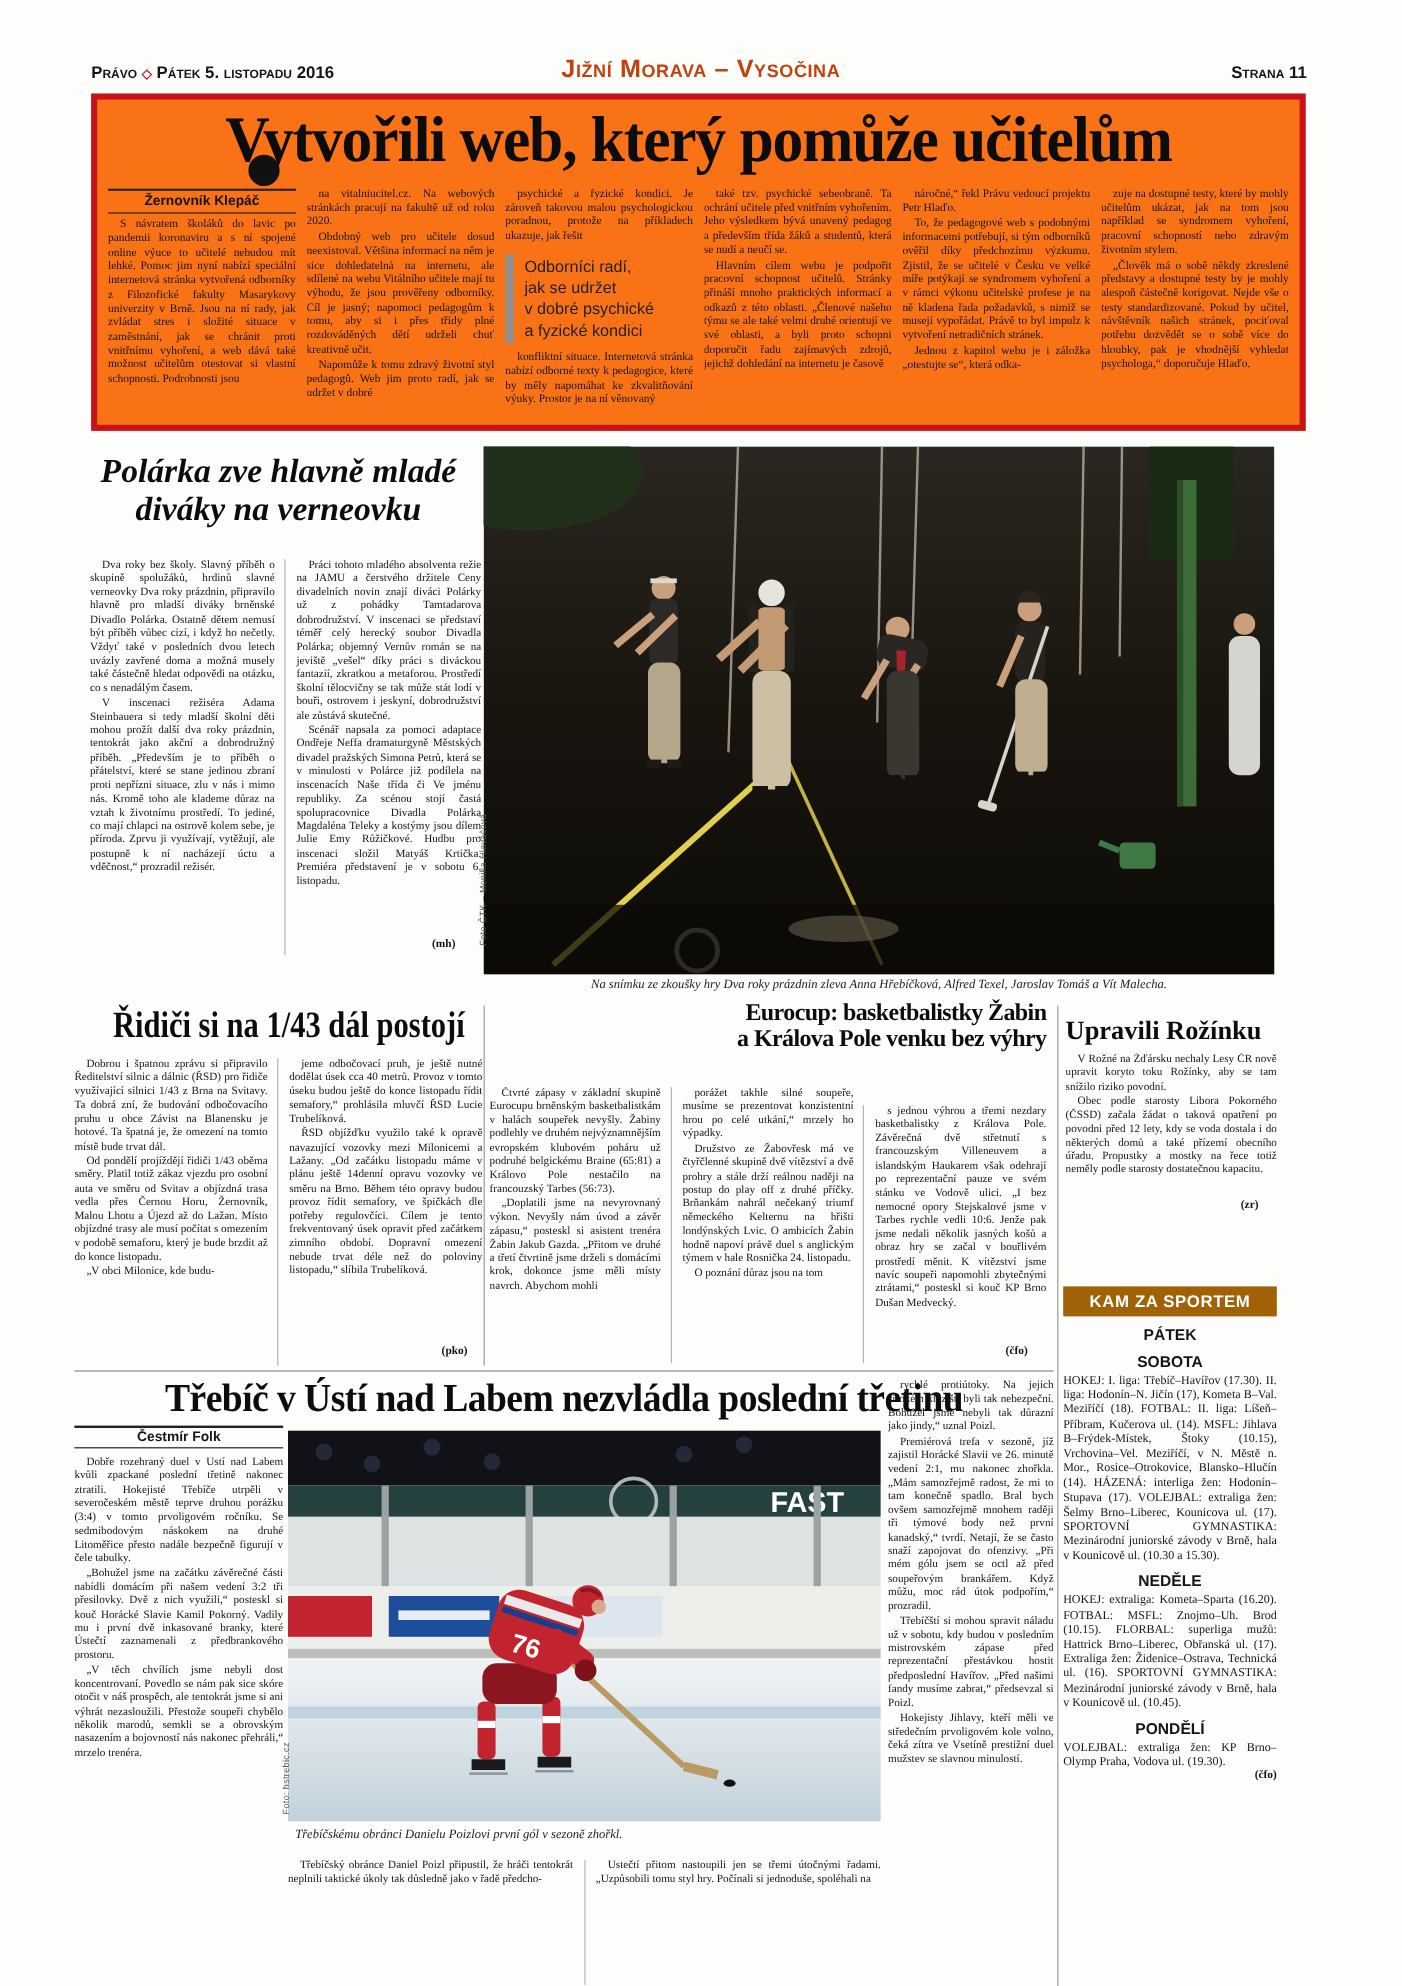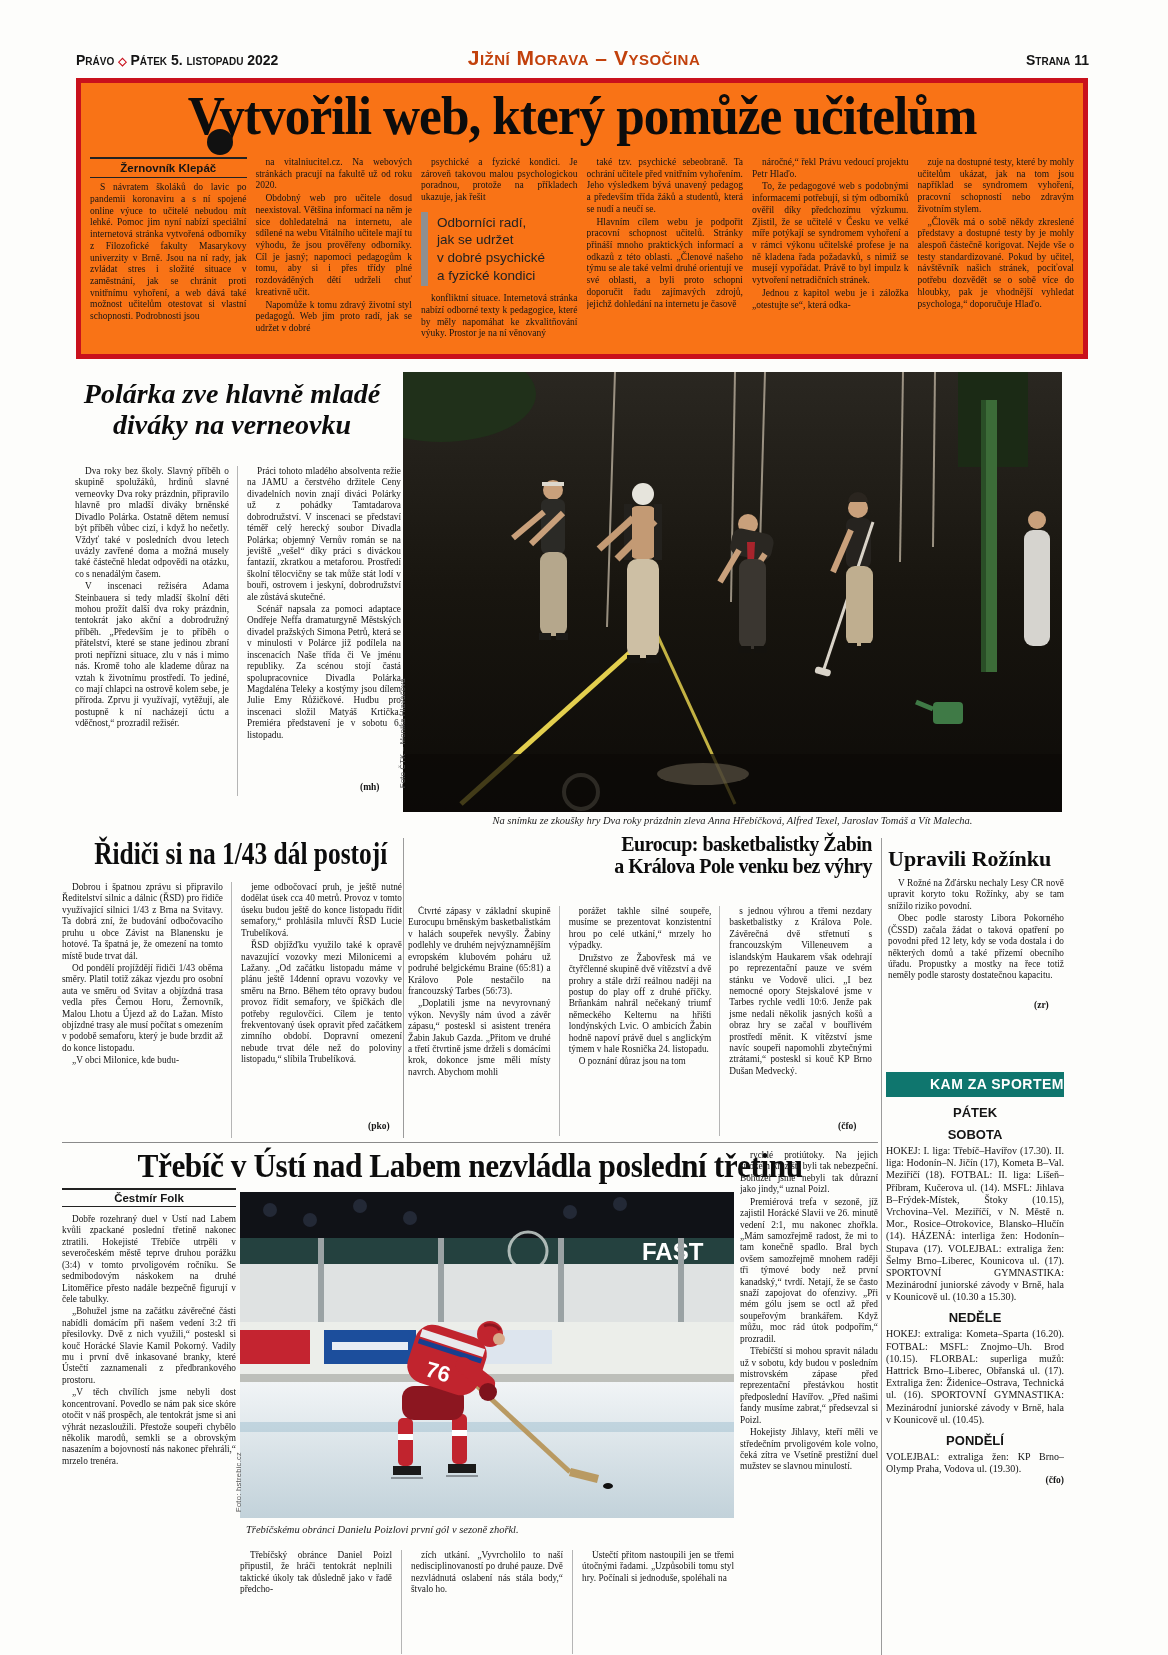--- a/index.html
+++ b/index.html
@@ -21,32 +21,32 @@
          white-space:pre-line;text-align:left;color:#222;}
   .bodytxt{font-size:9.5px;line-height:1.235;}
   .bodytxt-sm{font-size:9.3px;line-height:1.23;}
   .caption{font-style:italic;font-size:10.5px;color:#1a1a1a;}
   .vcredit{position:absolute;transform:rotate(-90deg);transform-origin:0 0;font-size:7.5px;
            color:#555;font-family:"Liberation Sans",sans-serif;white-space:nowrap;letter-spacing:.3px;}
   .vrule{background:#9b9b9b;width:1px;}
   .colrule{border-left:1px solid #b5b5b5;padding-left:9px;}
   .daint{font-family:"Liberation Sans",sans-serif;font-weight:bold;text-align:center;
          font-size:13px;margin:7px 0 3px 0;}
-  .greenbar{background:#0f766e;color:#fff;font-family:"Liberation Sans",sans-serif;
-            font-weight:bold;font-size:14px;text-align:right;line-height:25px;letter-spacing:.5px;}
+  .greenbar{background:#a16207;color:#fff;font-family:"Liberation Sans",sans-serif;
+            font-weight:bold;font-size:14px;text-align:center;line-height:25px;letter-spacing:.5px;}
 </style>
 </head>
 <body>
 
 <div id="canvas">
 
   <div class="abs smallcaps" style="left:76px;top:52px;font-size:14px;">
     <span>Právo</span>
     <span style="color:#c9111c;font-size:11px;">◇</span>
-    <span>Pátek 5. listopadu 2022</span>
+    <span>Pátek 5. listopadu 2016</span>
   </div>
   <div class="abs smallcaps" style="left:0;top:46px;width:1168px;text-align:center;font-size:21px;color:#c2410c;letter-spacing:.5px;">Jižní Morava – Vysočina</div>
   <div class="abs smallcaps" style="right:79px;top:52px;font-size:14px;">Strana 11</div>
 
   <div class="abs" style="left:76px;top:78px;width:1002px;height:271px;border:5px solid #c9111c;background:#f97316;overflow:hidden;">
     <div style="text-align:center;margin-top:2px;">
       <span class="condense hl" style="font-size:54px;letter-spacing:-1px;transform:scaleX(.95);">Vytvořili web, který pomůže učitelům</span>
     </div>
     <div class="abs" style="left:126px;top:46px;width:26px;height:26px;border-radius:50%;background:#111;"></div>
     <div class="abs just" style="left:9px;right:9px;top:74px;bottom:0;display:flex;gap:9px;">
@@ -210,21 +210,21 @@
   <div class="abs just" style="left:408px;top:906px;width:464px;height:230px;display:flex;">
     <div class="col bodytxt-sm" style="flex:1;padding-right:8px;">
         <p class="para">Čtvrté zápasy v základní skupině Eurocupu brněnským basketbalistkám v halách soupeřek nevyšly. Žabiny podlehly ve druhém nejvýznamnějším evropském klubovém poháru už podruhé belgickému Braine (65:81) a Královo Pole nestačilo na francouzský Tarbes (56:73).</p>
         <p class="para">„Doplatili jsme na nevyrovnaný výkon. Nevyšly nám úvod a závěr zápasu,“ posteskl si asistent trenéra Žabin Jakub Gazda. „Přitom ve druhé a třetí čtvrtině jsme drželi s domácími krok, dokonce jsme měli místy navrch. Abychom mohli</p>
       </div>
     <div class="col bodytxt-sm colrule" style="flex:1;padding-right:8px;">
         <p class="para">porážet takhle silné soupeře, musíme se prezentovat konzistentní hrou po celé utkání,“ mrzely ho výpadky.</p>
         <p class="para">Družstvo ze Žabovřesk má ve čtyřčlenné skupině dvě vítězství a dvě prohry a stále drží reálnou naději na postup do play off z druhé příčky. Brňankám nahrál nečekaný triumf německého Kelternu na hřišti londýnských Lvic. O ambicích Žabin hodně napoví právě duel s anglickým týmem v hale Rosnička 24. listopadu.</p>
         <p class="para">O poznání důraz jsou na tom</p>
       </div>
-    <div class="col bodytxt-sm colrule" style="flex:1;">
+    <div class="col bodytxt-sm colrule" style="flex:1;margin-top:15px;">
         <p class="para">s jednou výhrou a třemi nezdary basketbalistky z Králova Pole. Závěrečná dvě střetnutí s francouzským Villeneuvem a islandským Haukarem však odehrají po reprezentační pauze ve svém stánku ve Vodově ulici. „I bez nemocné opory Stejskalové jsme v Tarbes rychle vedli 10:6. Jenže pak jsme nedali několik jasných košů a obraz hry se začal v bouřlivém prostředí měnit. K vítězství jsme navíc soupeři napomohli zbytečnými ztrátami,“ posteskl si kouč KP Brno Dušan Medvecký.</p>
       </div>
   </div>
   <div class="abs sig" style="left:838px;top:1121px;">(čfo)</div>
 
   <div class="abs hl" style="left:888px;top:846px;width:176px;font-size:22px;">Upravili Rožínku</div>
   <div class="abs just col bodytxt-sm" style="left:888px;top:878px;width:176px;height:136px;">
       <p class="para">V Rožné na Žďársku nechaly Lesy ČR nově upravit koryto toku Rožínky, aby se tam snížilo riziko povodní.</p>
       <p class="para">Obec podle starosty Libora Pokorného (ČSSD) začala žádat o taková opatření po povodni před 12 lety, kdy se voda dostala i do některých domů a také přízemí obecního úřadu. Propustky a mostky na řece totiž neměly podle starosty dostatečnou kapacitu.</p>
     </div>
@@ -317,21 +317,18 @@
       </g>
     </svg>
   </div>
   <div class="vcredit" style="left:234px;top:1512px;">Foto: hstrebic.cz</div>
   <div class="abs caption" style="left:246px;top:1524px;width:488px;">Třebíčskému obránci Danielu Poizlovi první gól v sezoně zhořkl.</div>
 
   <div class="abs just" style="left:240px;top:1550px;width:494px;height:104px;display:flex;">
     <div class="col bodytxt-sm" style="flex:1;padding-right:9px;">
         <p class="para">Třebíčský obránce Daniel Poizl připustil, že hráči tentokrát neplnili taktické úkoly tak důsledně jako v řadě předcho-</p>
       </div>
-    <div class="col bodytxt-sm colrule" style="flex:1;padding-right:9px;">
-        <p class="para">zích utkání. „Vyvrcholilo to naší nedisciplinovaností po druhé pauze. Dvě nezvládnutá oslabení nás stála body,“ štvalo ho.</p>
-      </div>
     <div class="col bodytxt-sm colrule" style="flex:1;">
         <p class="para">Ústečtí přitom nastoupili jen se třemi útočnými řadami. „Uzpůsobili tomu styl hry. Počínali si jednoduše, spoléhali na</p>
       </div>
   </div>
 
 </div>
 
 </body></html>

